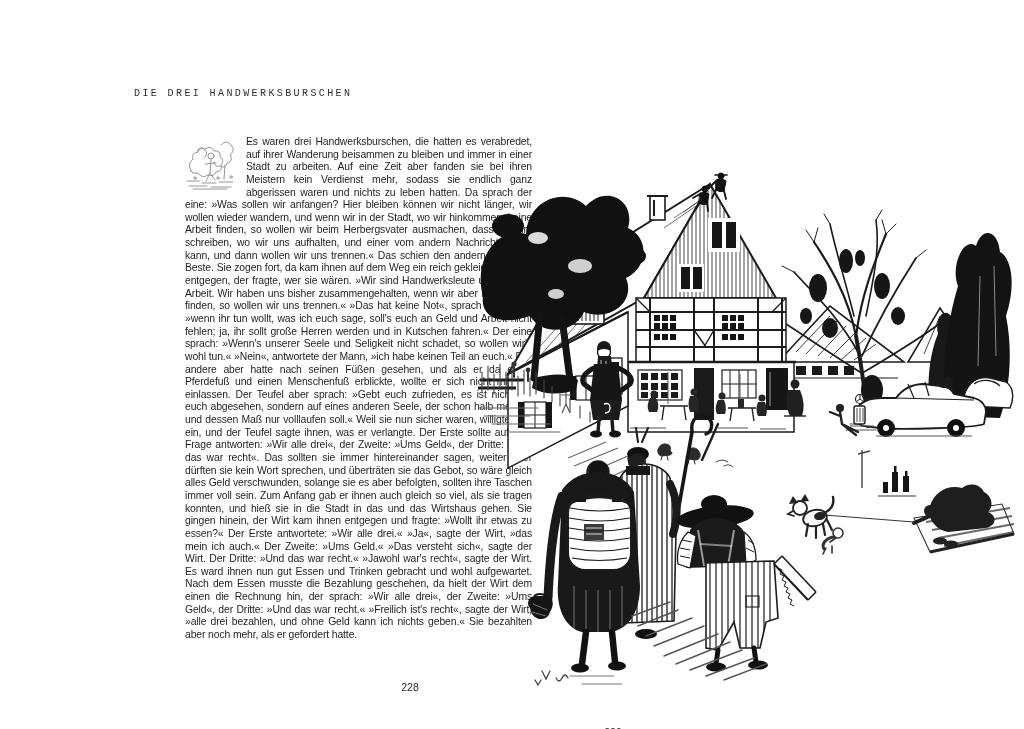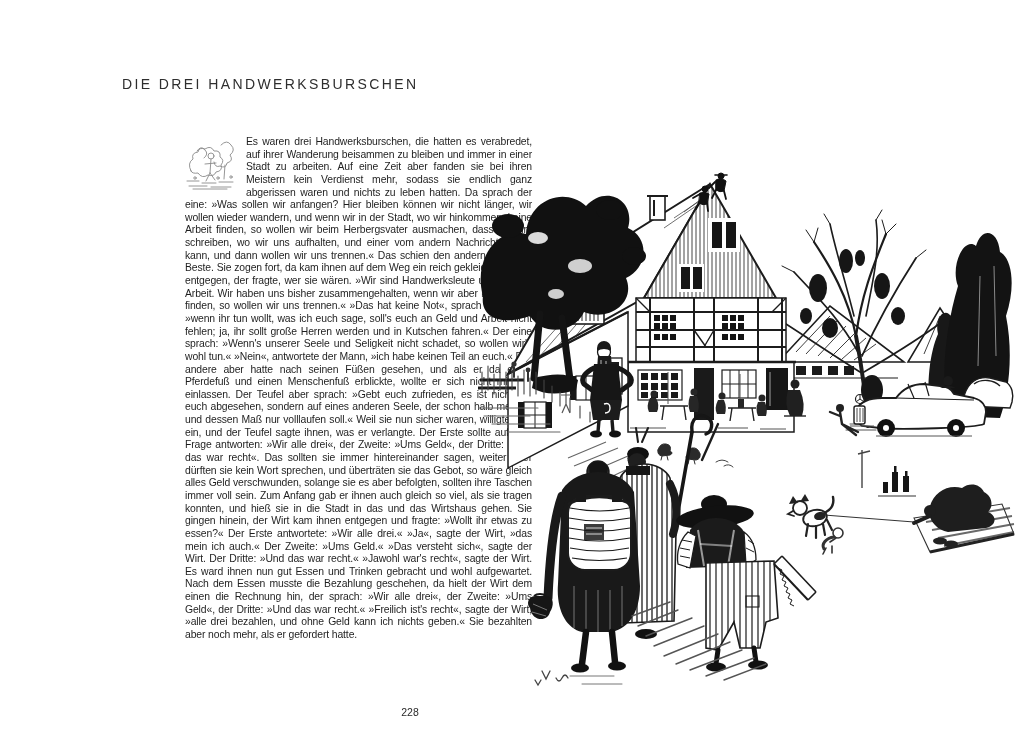--- a/index.html
+++ b/index.html
@@ -1,35 +1,35 @@
 <!DOCTYPE html>
 <html lang="de"><head>
 <meta charset="utf-8">
 <style>
   html,body{margin:0;padding:0;background:#e8e8e8;}
   .spread{
     position:relative;width:1024px;height:729px;background:#ffffff;
     overflow:hidden;font-family:"Liberation Sans",sans-serif;color:#1f1f1f;
   }
   .story-title{
-    position:absolute;left:122px;top:76px;margin:0;
-    font-size:14px;font-weight:400;letter-spacing:2.4px;color:#2e2e2e;
+    position:absolute;left:122px;top:76px;margin:12px;
+    font-size:10px;font-weight:400;letter-spacing:2.4px;color:#2e2e2e;font-family:Liberation Mono, monospace;
   }
   .textblock{
     position:absolute;left:138px;top:136px;width:347px;margin-left:47px;
   }
   .ornament{
     float:left;width:52px;height:54px;margin:1px 9px 2px 0;
   }
   .bodytext{
     margin:0;font-size:10.4px;line-height:12.64px;text-align:justify;
     letter-spacing:-0.12px;color:#1e1e1e;hyphens:auto;
   }
   .pagenum{
-    position:absolute;top:706px;width:40px;text-align:center;
+    position:absolute;top:681px;width:40px;text-align:center;
     font-size:10.5px;color:#2a2a2a;
   }
   .pagenum.pn-left{left:390px;}
   .pagenum.pn-right{left:593px;margin-top:45px;}
   .illustration{
     position:absolute;left:478px;top:166px;width:540px;height:545px;
   }
   svg{display:block;}
 </style>
 </head>

